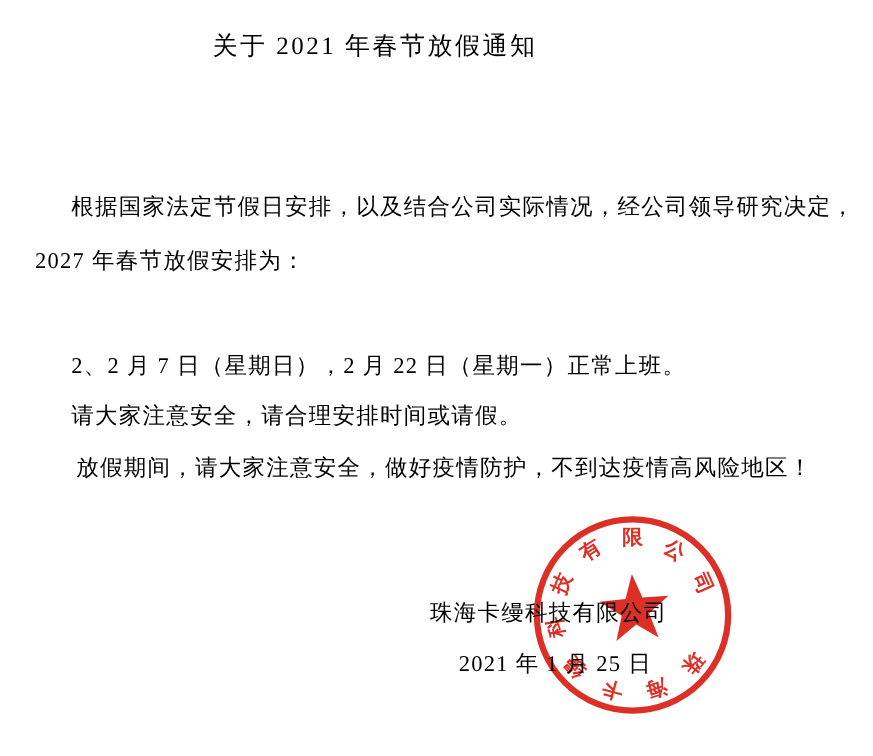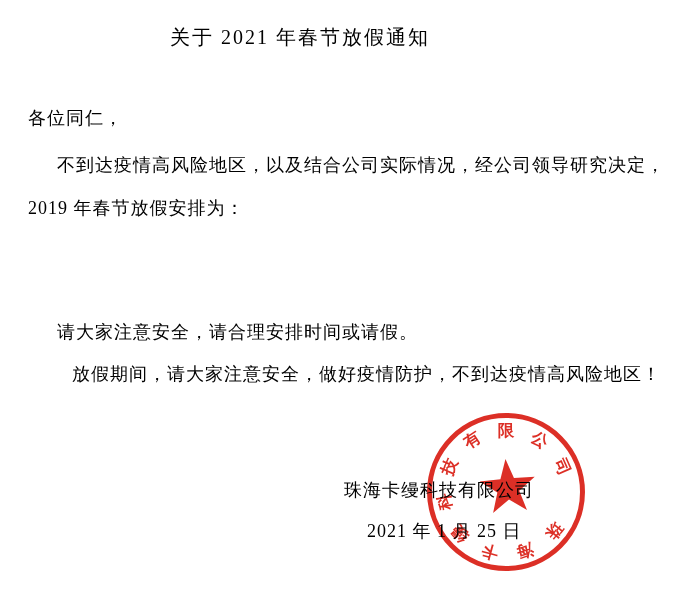--- a/index.html
+++ b/index.html
@@ -35,31 +35,31 @@
     font-weight:bold;
   }
 </style>
 </head>
 <body>
 
 <div id="page">
 
   <div class="line title" style="left:170px;top:25px;">关于 2021 年春节放假通知</div>
 
-  <div class="line" style="left:28px;top:106px;">各位同仁，</div>
 
-  <div class="line" style="left:57px;top:153px;">不到达疫情高风险地区，以及结合公司实际情况，经公司领导研究决定，</div>
+  <div class="line" style="left:57px;top:153px;">根据国家法定节假日安排，以及结合公司实际情况，经公司领导研究决定，</div>
 
-  <div class="line" style="left:28px;top:196px;">2019 年春节放假安排为：</div>
+  <div class="line" style="left:28px;top:196px;">2027 年春节放假安排为：</div>
 
 
+  <div class="line" style="left:57px;top:280px;">2、2 月 7 日（星期日），2 月 22 日（星期一）正常上班。</div>
 
   <div class="line" style="left:57px;top:320px;">请大家注意安全，请合理安排时间或请假。</div>
 
-  <div class="line" style="left:72px;top:362px;">放假期间，请大家注意安全，做好疫情防护，不到达疫情高风险地区！</div>
+  <div class="line" style="left:61px;top:362px;">放假期间，请大家注意安全，做好疫情防护，不到达疫情高风险地区！</div>
 
   <div class="line" style="left:344px;top:478px;">珠海卡缦科技有限公司</div>
 
   <div class="line" style="left:367px;top:519px;">2021 年 1 月 25 日</div>
 
   <svg id="seal" viewBox="0 0 210 210" xmlns="http://www.w3.org/2000/svg">
     <circle id="seal-ring" cx="105" cy="105" r="76.5" fill="none" stroke-width="5" stroke="#da1f15"></circle>
     <polygon id="seal-star" transform="translate(107,101) rotate(-5)" points="0,-29 6.8,-9.4 27.6,-9 11,3.6 17,23.5 0,11.6 -17,23.5 -11,3.6 -27.6,-9 -6.8,-9.4" fill="#da1f15"></polygon>
     <g id="seal-ring-chars" transform="translate(105,105)">
         <text transform="rotate(-231) translate(0,-62)" text-anchor="middle" dominant-baseline="central" fill="#da1f15">珠</text>

